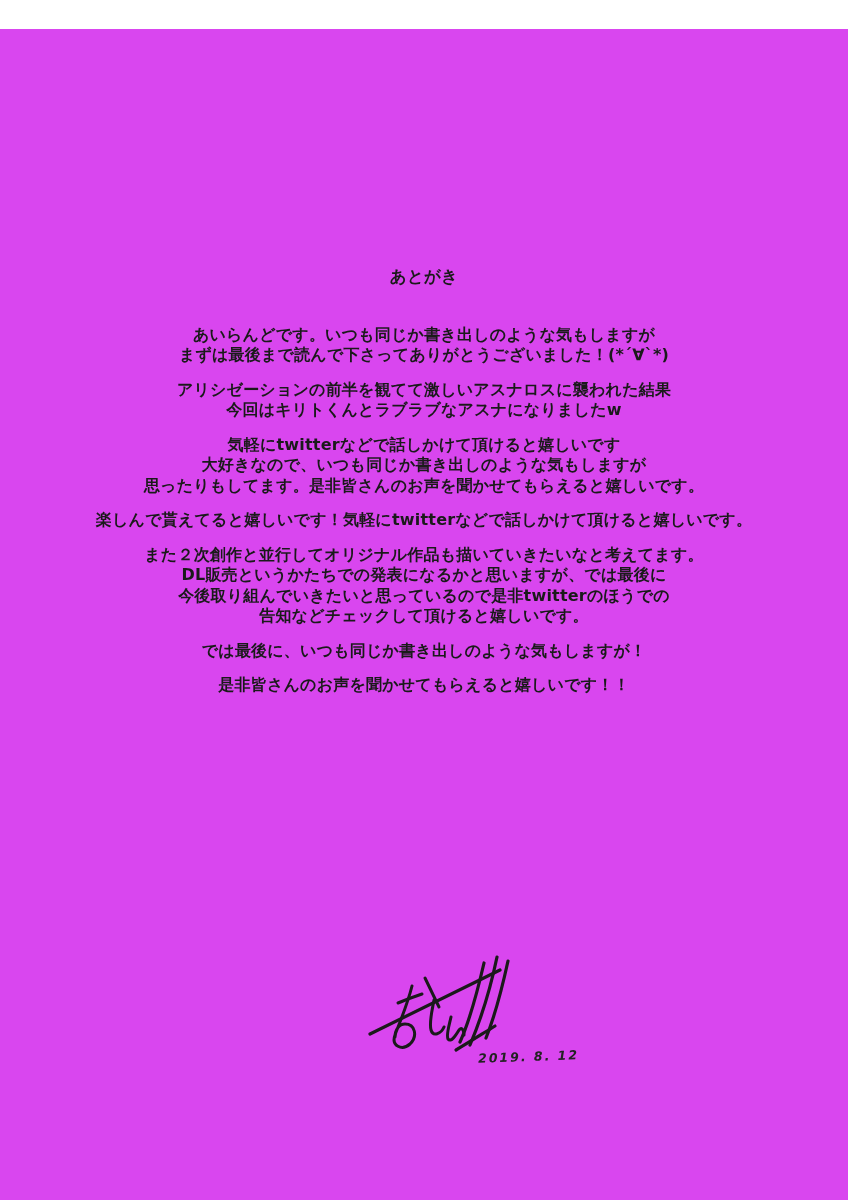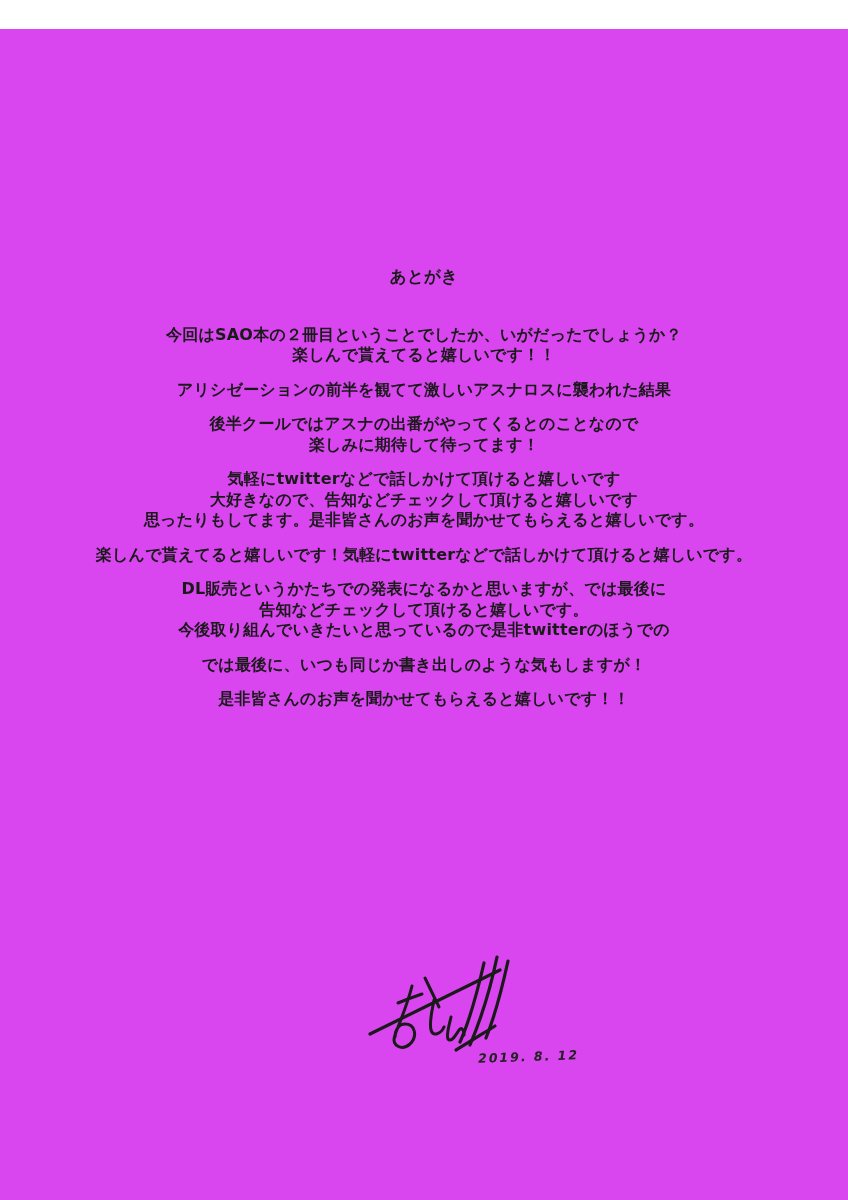--- a/index.html
+++ b/index.html
@@ -50,49 +50,47 @@
 </style>
 </head>
 <body>
 
 <div class="page">
 
   <div class="content">
     <div class="title">あとがき</div>
 
 
+    <div class="para">
+      <div class="line">あいらんどです。いつも同じか書き出しのような気もしますが</div>
+      <div class="line">まずは最後まで読んで下さってありがとうございました！(*´∀`*)</div>
+    </div>
 
-    <div class="para">
-      <div class="line">今回はSAO本の２冊目ということでしたか、いがだったでしょうか？</div>
-      <div class="line">楽しんで貰えてると嬉しいです！！</div>
-    </div>
 
     <div class="para">
       <div class="line">アリシゼーションの前半を観てて激しいアスナロスに襲われた結果</div>
+      <div class="line">今回はキリトくんとラブラブなアスナになりましたw</div>
     </div>
 
-    <div class="para">
-      <div class="line">後半クールではアスナの出番がやってくるとのことなので</div>
-      <div class="line">楽しみに期待して待ってます！</div>
-    </div>
 
     <div class="para">
       <div class="line">気軽にtwitterなどで話しかけて頂けると嬉しいです</div>
-      <div class="line">大好きなので、告知などチェックして頂けると嬉しいです</div>
+      <div class="line">大好きなので、いつも同じか書き出しのような気もしますが</div>
       <div class="line">思ったりもしてます。是非皆さんのお声を聞かせてもらえると嬉しいです。</div>
     </div>
 
     <div class="para">
       <div class="line">楽しんで貰えてると嬉しいです！気軽にtwitterなどで話しかけて頂けると嬉しいです。</div>
     </div>
 
     <div class="para">
+      <div class="line">また２次創作と並行してオリジナル作品も描いていきたいなと考えてます。</div>
       <div class="line">DL販売というかたちでの発表になるかと思いますが、では最後に</div>
+      <div class="line">今後取り組んでいきたいと思っているので是非twitterのほうでの</div>
       <div class="line">告知などチェックして頂けると嬉しいです。</div>
-      <div class="line">今後取り組んでいきたいと思っているので是非twitterのほうでの</div>
     </div>
 
     <div class="para">
       <div class="line">では最後に、いつも同じか書き出しのような気もしますが！</div>
     </div>
 
     <div class="para">
       <div class="line">是非皆さんのお声を聞かせてもらえると嬉しいです！！</div>
     </div>
 

